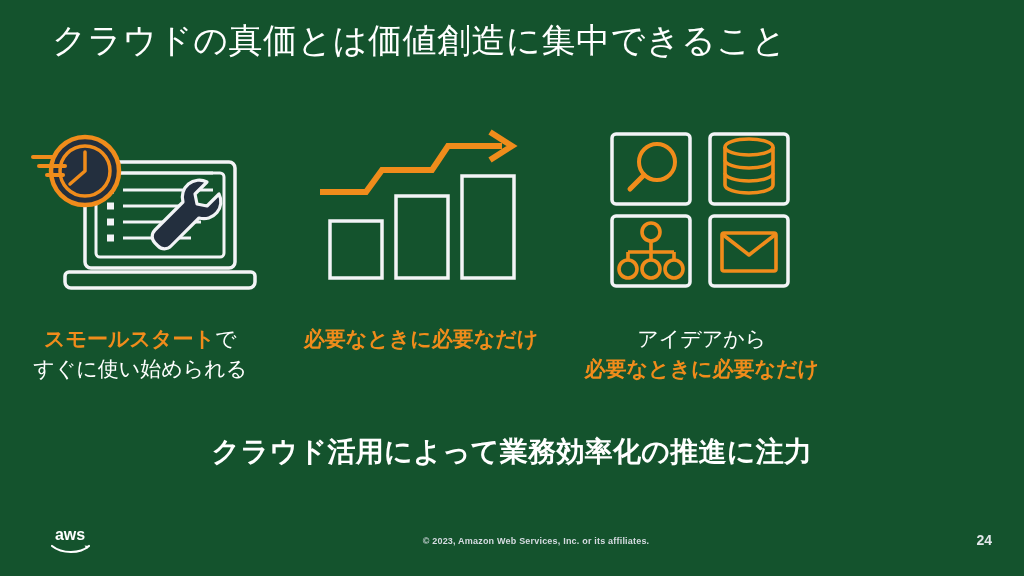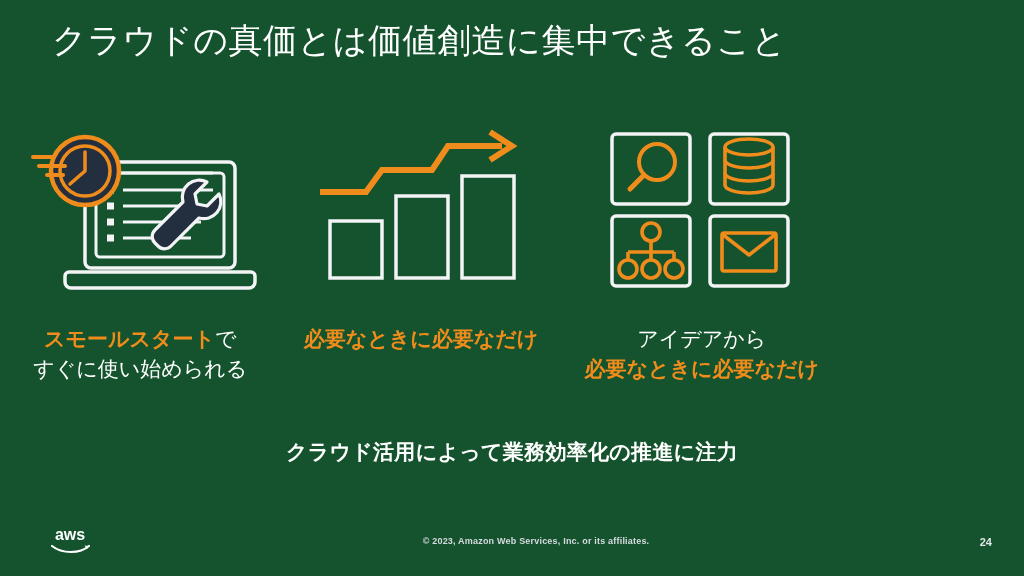--- a/index.html
+++ b/index.html
@@ -77,21 +77,21 @@
   .col-2 .caption { margin-top: 26px; }
   .col-3 .caption { margin-top: 26px; }
 
   
   .summary {
     position: absolute;
     left: 0;
     right: 0;
     top: 432px;
     text-align: center;
-    font-size: 21px;
+    font-size: 28px;
     line-height: 40px;
     font-weight: 700;
     color: #ffffff;
     letter-spacing: 0.3px;
   }
 
   
   .footer-logo {
     position: absolute;
     left: 46px;
@@ -108,21 +108,21 @@
     font-size: 9px;
     font-weight: 700;
     color: #d6dbe1;
     letter-spacing: 0.2px;
     padding-left: 48px;
   }
   .page-number {
     position: absolute;
     right: 32px;
     bottom: 28px;
-    font-size: 11px;
+    font-size: 14px;
     font-weight: 700;
     color: #e3e7ea;
   }
 
   svg { display: block; }
 </style>
 </head>
 <body>
 
 <div class="slide">

